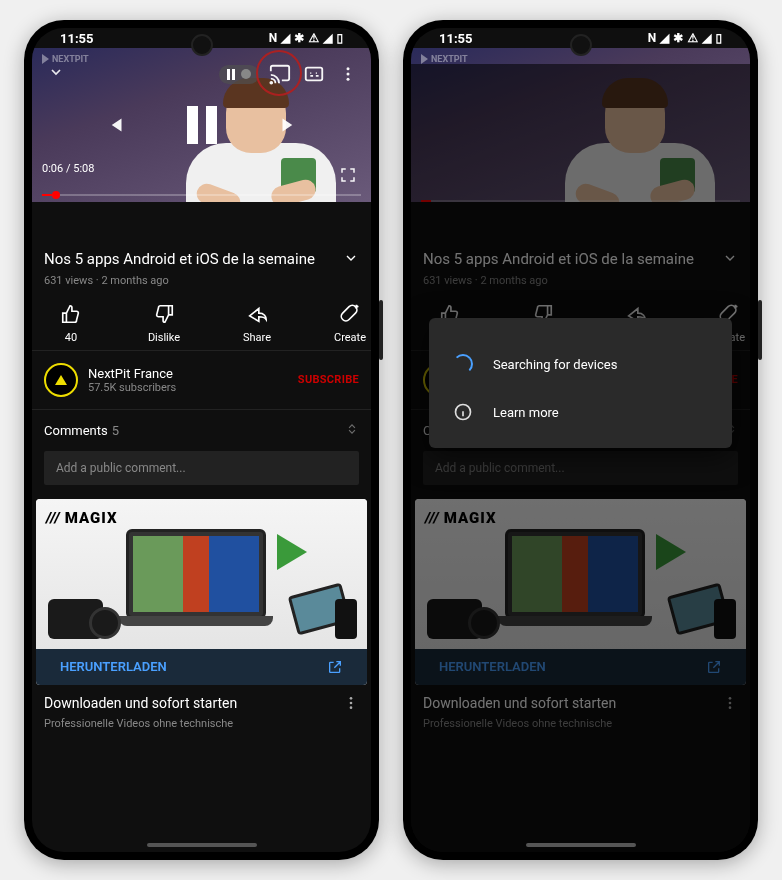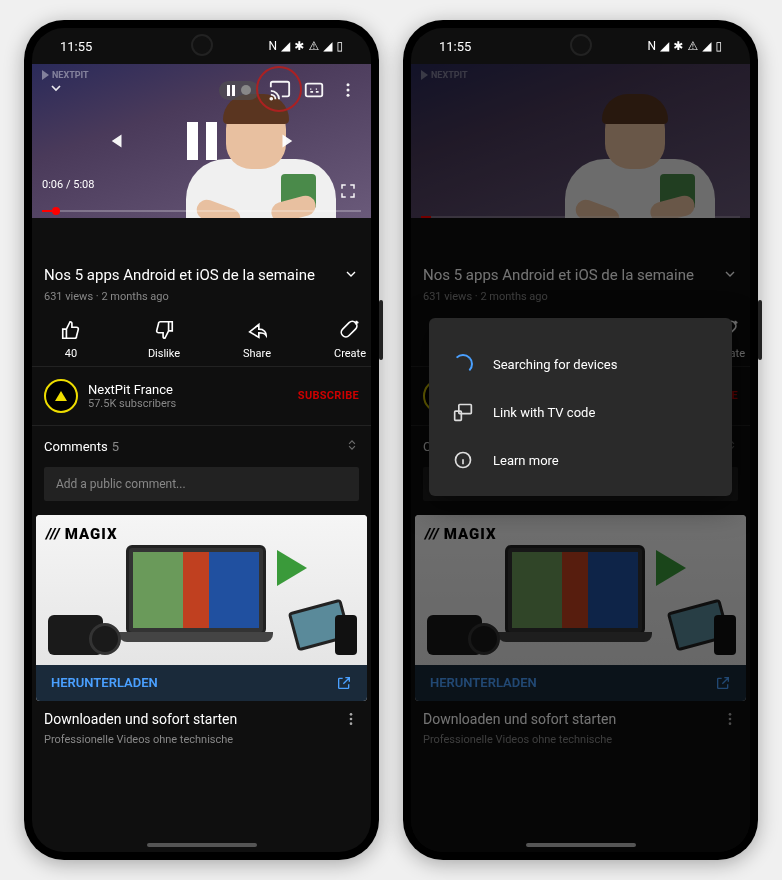--- a/index.html
+++ b/index.html
@@ -33,27 +33,27 @@
   }
   .screen {
     width: 100%; height: 100%;
     background: #0f0f0f;
     border-radius: 32px;
     overflow: hidden;
     position: relative;
     color: #fff;
   }
   .statusbar {
-    height: 36px;
+    height: 20px;
     display: flex;
     align-items: center;
     justify-content: space-between;
     padding: 0 28px;
     font-size: 13px;
-    font-weight: 400;
+    font-weight: 700;
     position: relative;
     z-index: 50;
   }
   .status-icons { display:flex; gap:4px; font-size:12px; align-items:center; }
   .video-area {
     position: relative;
     height: 154px;
     background: linear-gradient(160deg,#2a2a5a 0%,#4a3a5a 35%,#6a5a7a 100%);
     overflow: hidden;
   }
@@ -134,21 +134,21 @@
   .laptop { position:absolute; left:90px; top:30px; width:140px; height:90px; background:#333; border-radius:6px; border:3px solid #222;}
   .laptop::after { content:''; position:absolute; bottom:-10px; left:-10px; right:-10px; height:10px; background:#444; border-radius:0 0 8px 8px;}
   .lap-screen { position:absolute; inset:4px; background:linear-gradient(90deg,#6a9a5a 40%,#c04020 40% 60%,#2050a0 60%);}
   .play-tri { position:absolute; right:60px; top:35px; width:0; height:0; border-left:30px solid #3a9a3a; border-top:18px solid transparent; border-bottom:18px solid transparent;}
   .camera { position:absolute; left:12px; bottom:10px; width:55px; height:40px; background:#1a1a1a; border-radius:6px;}
   .camera::before { content:''; position:absolute; right:-18px; top:8px; width:26px; height:26px; background:#1a1a1a; border-radius:50%; border:3px solid #333;}
   .tablet { position:absolute; right:20px; bottom:20px; width:55px; height:40px; background:#222; border-radius:4px; transform:rotate(-15deg);}
   .tablet::after{content:''; position:absolute; inset:3px; background:#5a8a9a;}
   .phone-mini { position:absolute; right:10px; bottom:10px; width:22px; height:40px; background:#111; border-radius:4px;}
   .ad-ctabar {
-    background:#1a2a3a; color:#4aa0ff; padding:10px 15px;
+    background:#1a2a3a; color:#4aa0ff; padding:10px 24px;
     display:flex; justify-content:space-between; align-items:center;
     font-size:13px; font-weight:600;
   }
   .ad-below { background:#0f0f0f; color:#fff; padding:10px 12px 6px; display:flex; gap:8px;}
   .ad-title { font-size:14px; flex:1;}
   .ad-sub { font-size:11px; color:#888; padding:0 12px 8px; background:#0f0f0f;}
   .dim-overlay {
     position:absolute; inset:0; background:rgba(0,0,0,0.55);
     z-index:40;
     pointer-events:none;
@@ -511,27 +511,20 @@
 
     <div class="dim-overlay"></div>
 
     <div class="dialog">
       <div class="d-row">
         <div class="spinner"></div>
         <span>Searching for devices</span>
       </div>
       <div class="d-row">
         <svg width="20" height="20" viewBox="0 0 24 24" fill="none" stroke="#ddd" stroke-width="2">
-            <rect x="7" y="3" width="15" height="11" rx="1"></rect>
-            <rect x="2" y="11" width="8" height="11" rx="1"></rect>
-          </svg>
-        <span>Link with TV code</span>
-      </div>
-      <div class="d-row">
-        <svg width="20" height="20" viewBox="0 0 24 24" fill="none" stroke="#ddd" stroke-width="2">
             <circle cx="12" cy="12" r="9"></circle>
             <path d="M12 8h.01M11 12h1v5"></path>
           </svg>
         <span>Learn more</span>
       </div>
     </div>
 
     <div class="navhint"></div>
   </div>
 </div>

